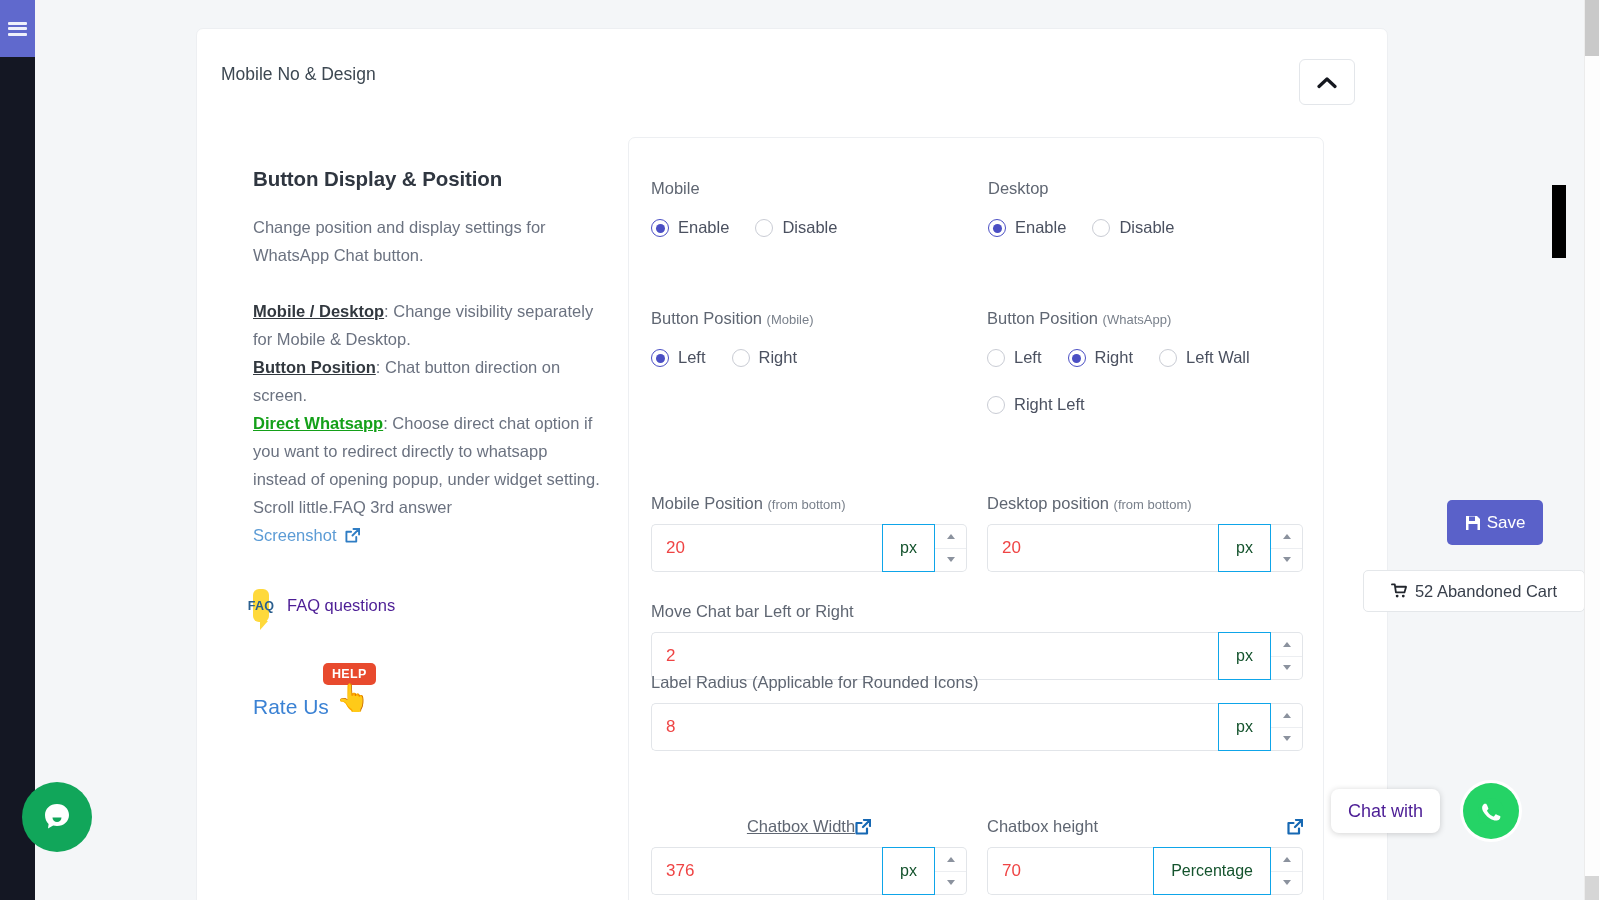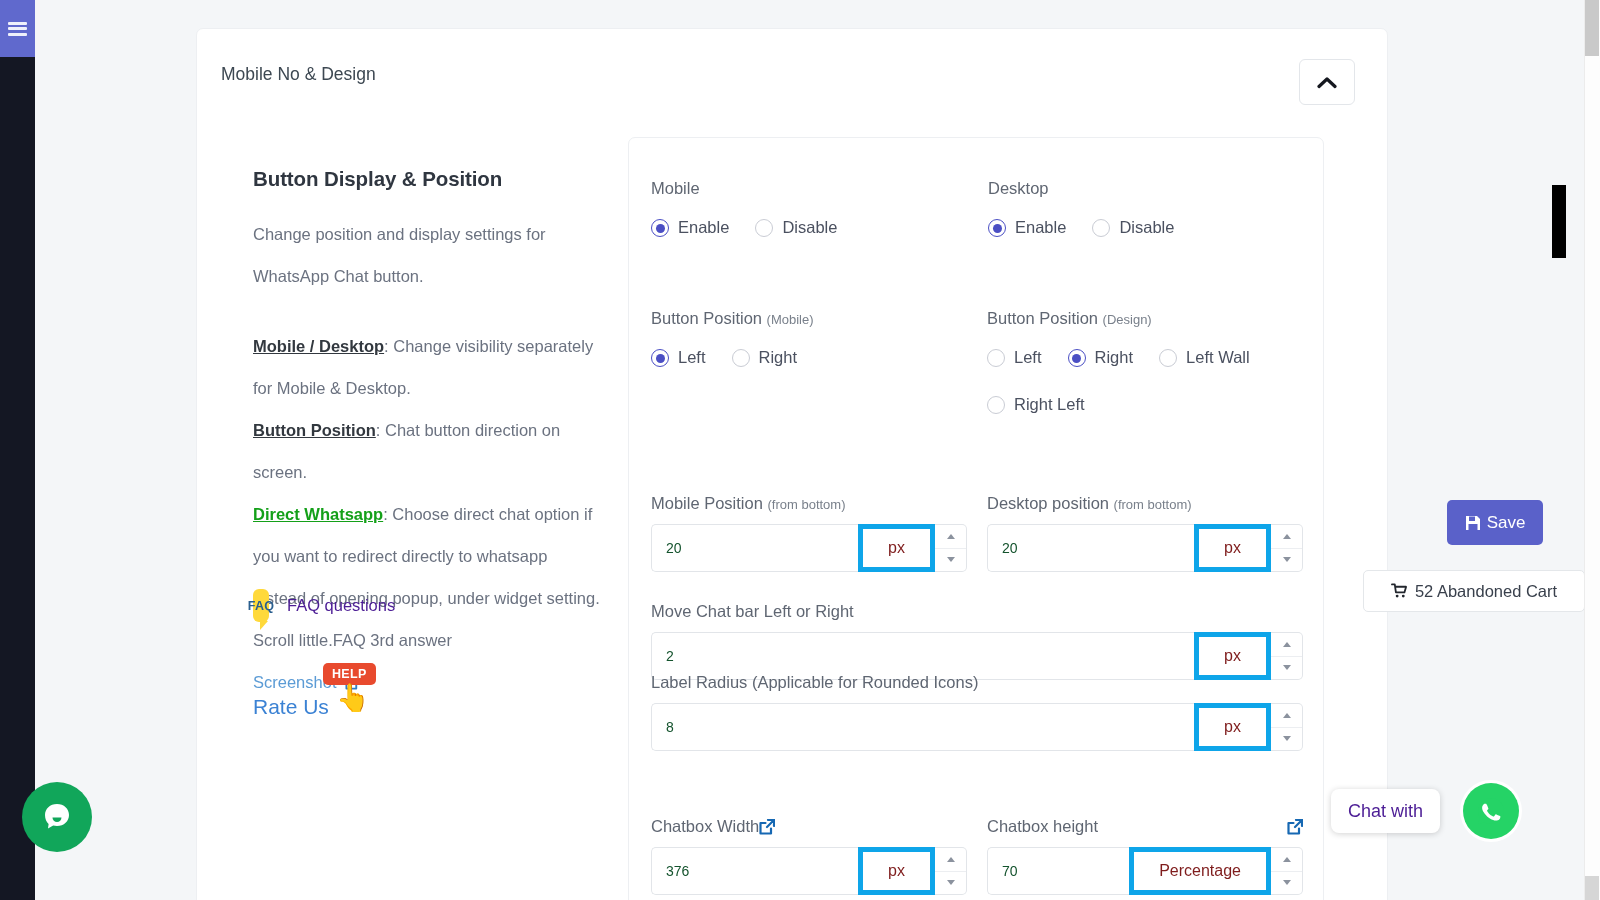--- a/index.html
+++ b/index.html
@@ -59,21 +59,21 @@
 
   
   #desc-col {
     position: absolute; left: 56px; top: 138px; width: 350px;
   }
   #desc-title {
     font-size: 20.5px; font-weight: bold; color: #2f3640; margin: 0 0 22px 0;
     letter-spacing: -.1px;
   }
   .desc-p {
-    font-size: 16.5px; color: #6b7280; line-height: 42px; margin: 0 0 28px 0;
+    font-size: 16.5px; color: #6b7280; line-height: 28px; margin: 0 0 28px 0;
   }
   .desc-p b { color: #32383f; text-decoration: underline; }
   .desc-p .green { color: #14a019; font-weight: bold; }
   #screenshot-link {
     color: #5b9bd5; font-size: 16.5px; text-decoration: none; cursor: pointer;
     display: inline-flex; align-items: center; gap: 9px;
   }
 
   
   #faq-row {
@@ -141,26 +141,26 @@
   .radio-label { font-size: 16.5px; color: #4b5160; white-space: nowrap; }
 
   
   .input-group {
     display: flex; align-items: stretch; margin-top: 11px; height: 48px;
   }
   .input-box {
     flex: 1; border: 1px solid #e2e5e9; border-right: none;
     border-radius: 5px 0 0 5px; background: #fff;
     display: flex; align-items: center; padding: 0 14px;
-    font-size: 14px; color: #14532d;
+    font-size: 17px; color: #ef4444;
   }
   .input-suffix {
-    border: 5px solid #0ea5e9; background: #fff;
+    border: 1px solid #0ea5e9; background: #fff;
     display: flex; align-items: center; justify-content: center;
-    padding: 0 25px; font-size: 16px; color: #7f1d1d;
+    padding: 0 17px; font-size: 16px; color: #14532d;
     min-width: 46px;
   }
   .spinner {
     width: 32px; border: 1px solid #e2e5e9; border-left: none;
     border-radius: 0 5px 5px 0; background: #fff;
     display: flex; flex-direction: column;
   }
   .spinner .sp {
     flex: 1; display: flex; align-items: center; justify-content: center; cursor: pointer;
   }
@@ -326,21 +326,21 @@
         </label>
         <label class="radio-opt">
           <span class="radio"></span>
           <span class="radio-label">Right</span>
         </label>
       </div>
     </div>
 
     <div style="position:absolute; left:358px; top:171px; width:330px;">
       <div class="field-label">
-        <span>Button Position </span><span class="hint">(Design)</span>
+        <span>Button Position </span><span class="hint">(WhatsApp)</span>
       </div>
       <div class="radio-row">
         <label class="radio-opt">
           <span class="radio"></span>
           <span class="radio-label">Left</span>
         </label>
         <label class="radio-opt">
           <span class="radio checked"></span>
           <span class="radio-label">Right</span>
         </label>
@@ -419,21 +419,21 @@
               <i></i>
             </div>
           <div class="sp down">
               <i></i>
             </div>
         </div>
       </div>
     </div>
 
     <div style="position:absolute; left:22px; top:679px; width:316px;">
-      <div class="field-label" style="display:flex; justify-content:flex-start; align-items:center;">
+      <div class="field-label" style="display:flex; justify-content:center; align-items:center;text-decoration:underline;">
         <span>Chatbox Width</span>
         <svg class="ext-link-icon" width="16" height="16" viewBox="0 0 16 16">
           <path d="M9 1h6v6M15 1 L8 8" stroke="#1668b3" stroke-width="2.2" fill="none" stroke-linecap="round"></path>
           <path d="M12 9.5V14.5H1.5V4H6.5" stroke="#1668b3" stroke-width="2.2" fill="none" stroke-linecap="round" stroke-linejoin="round"></path>
         </svg>
       </div>
       <div class="input-group">
         <div class="input-box">376</div>
         <div class="input-suffix">px</div>
         <div class="spinner">

